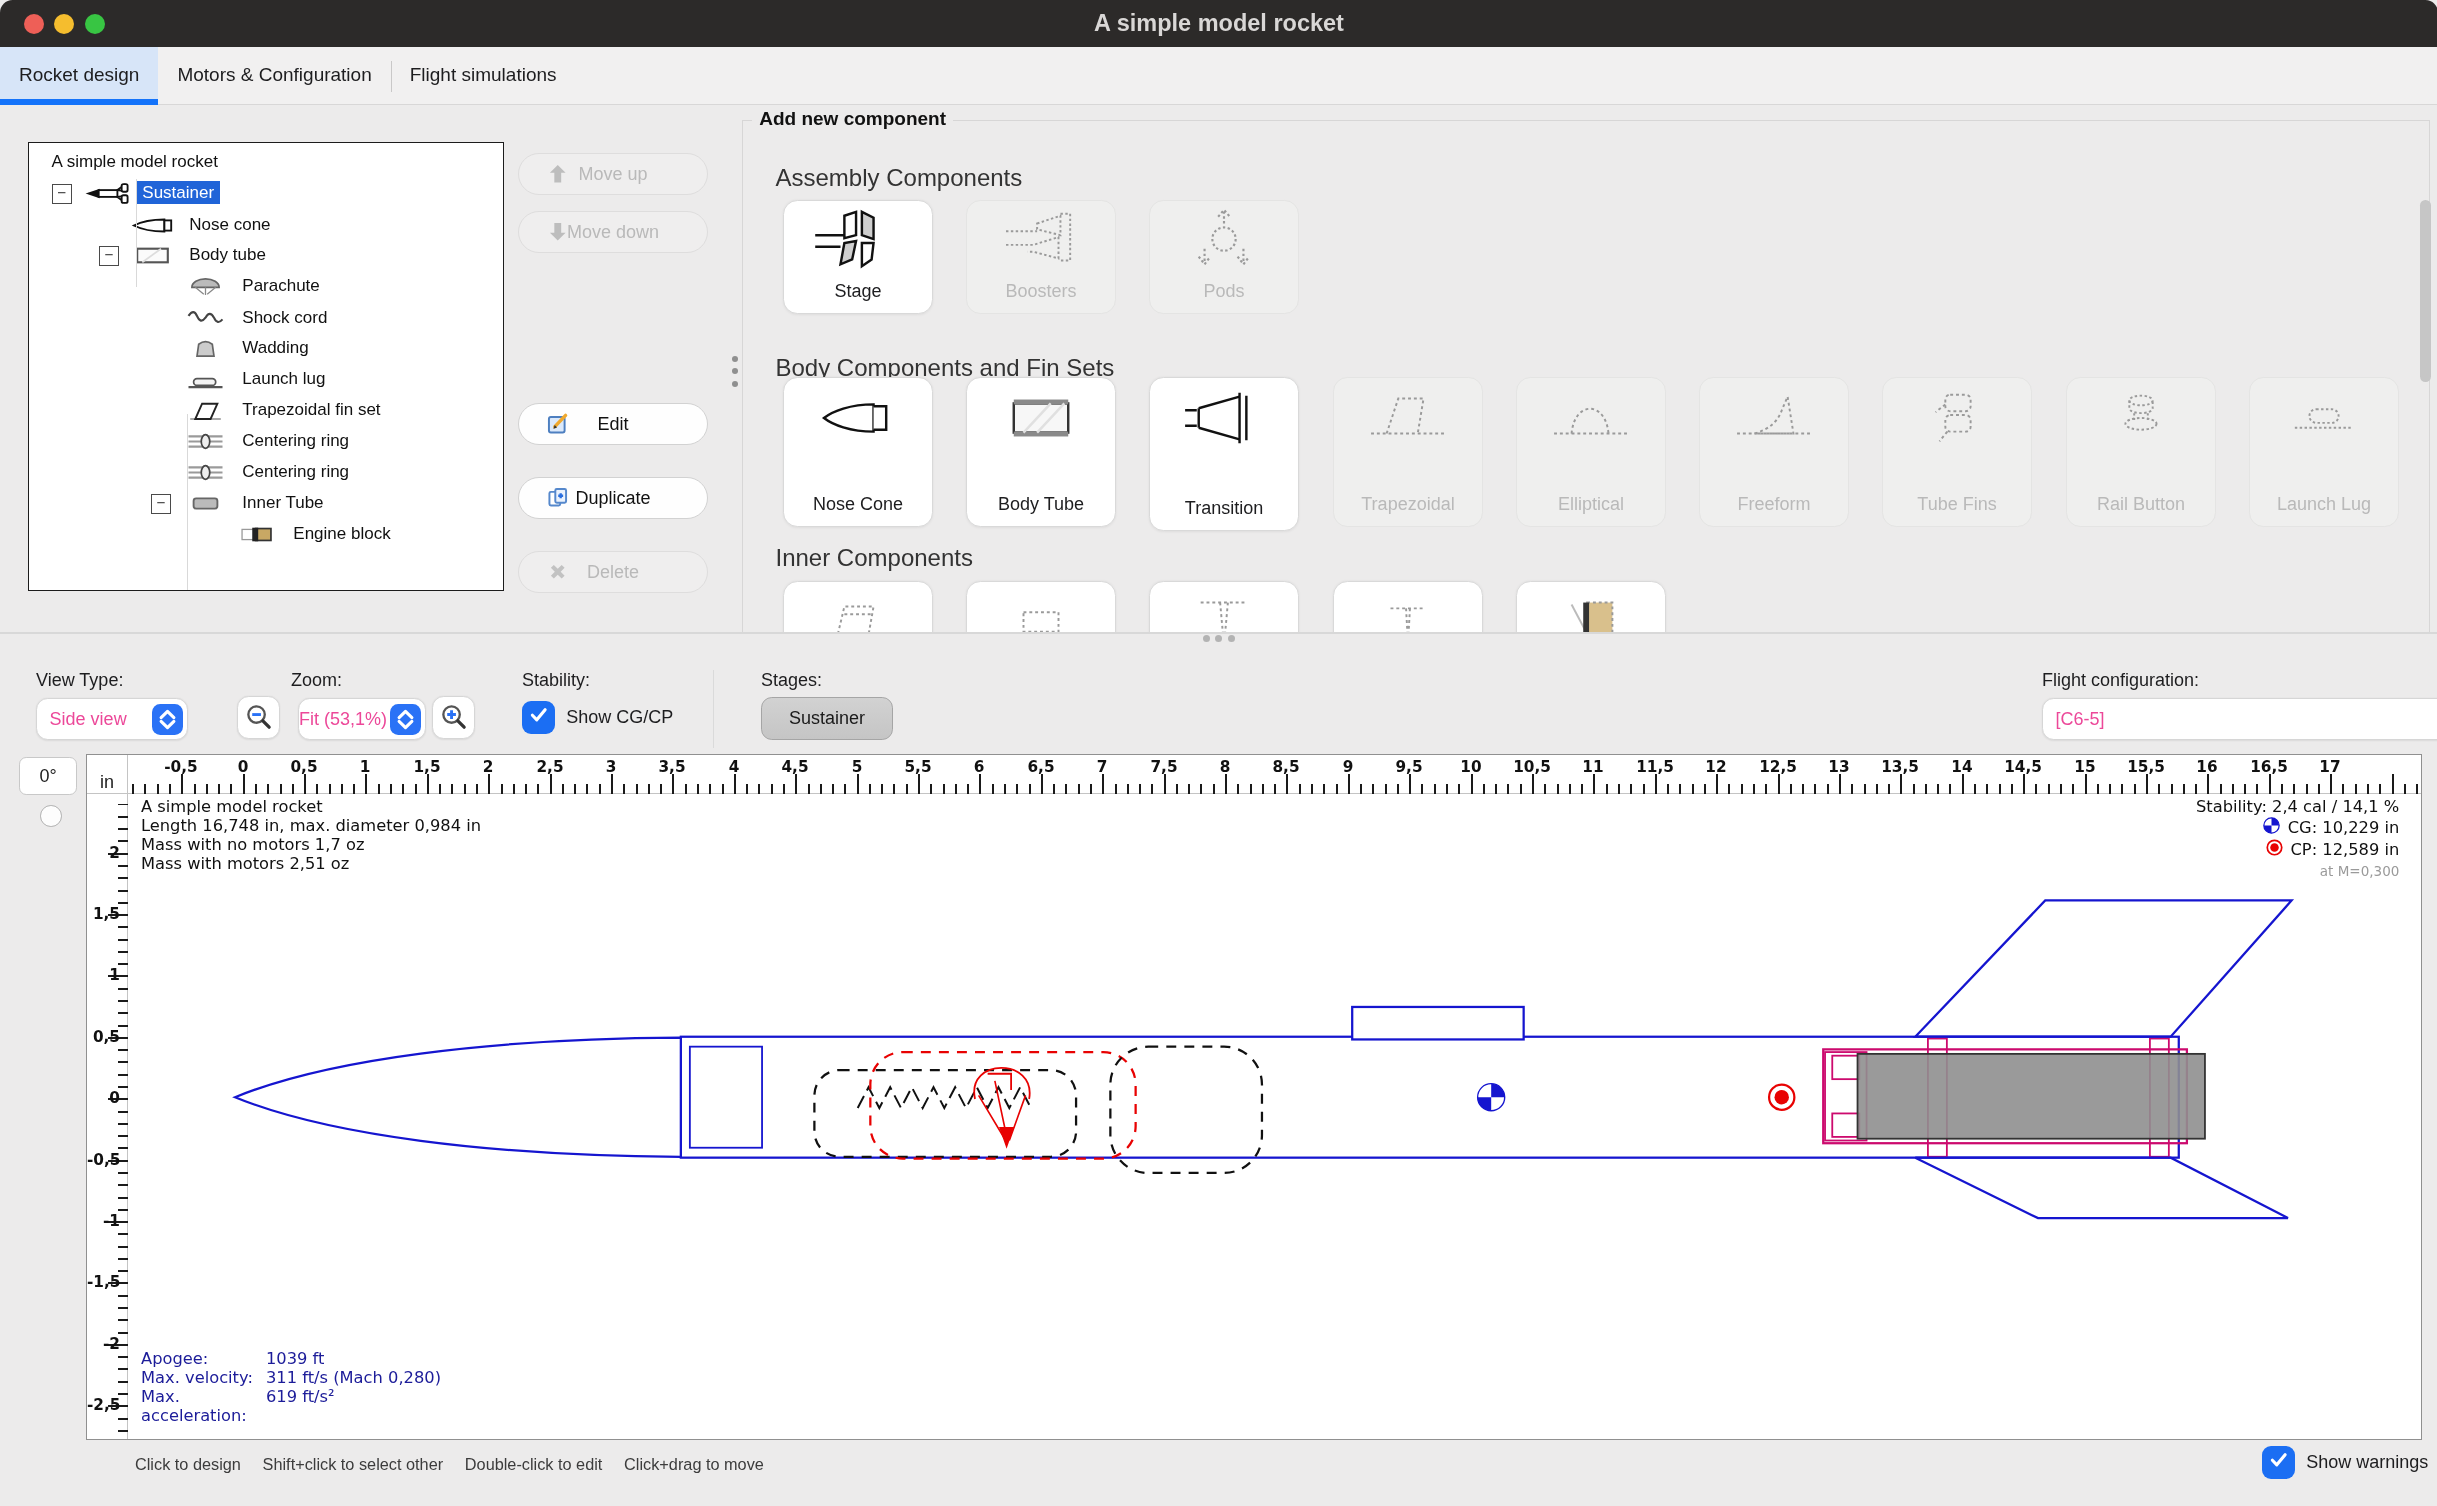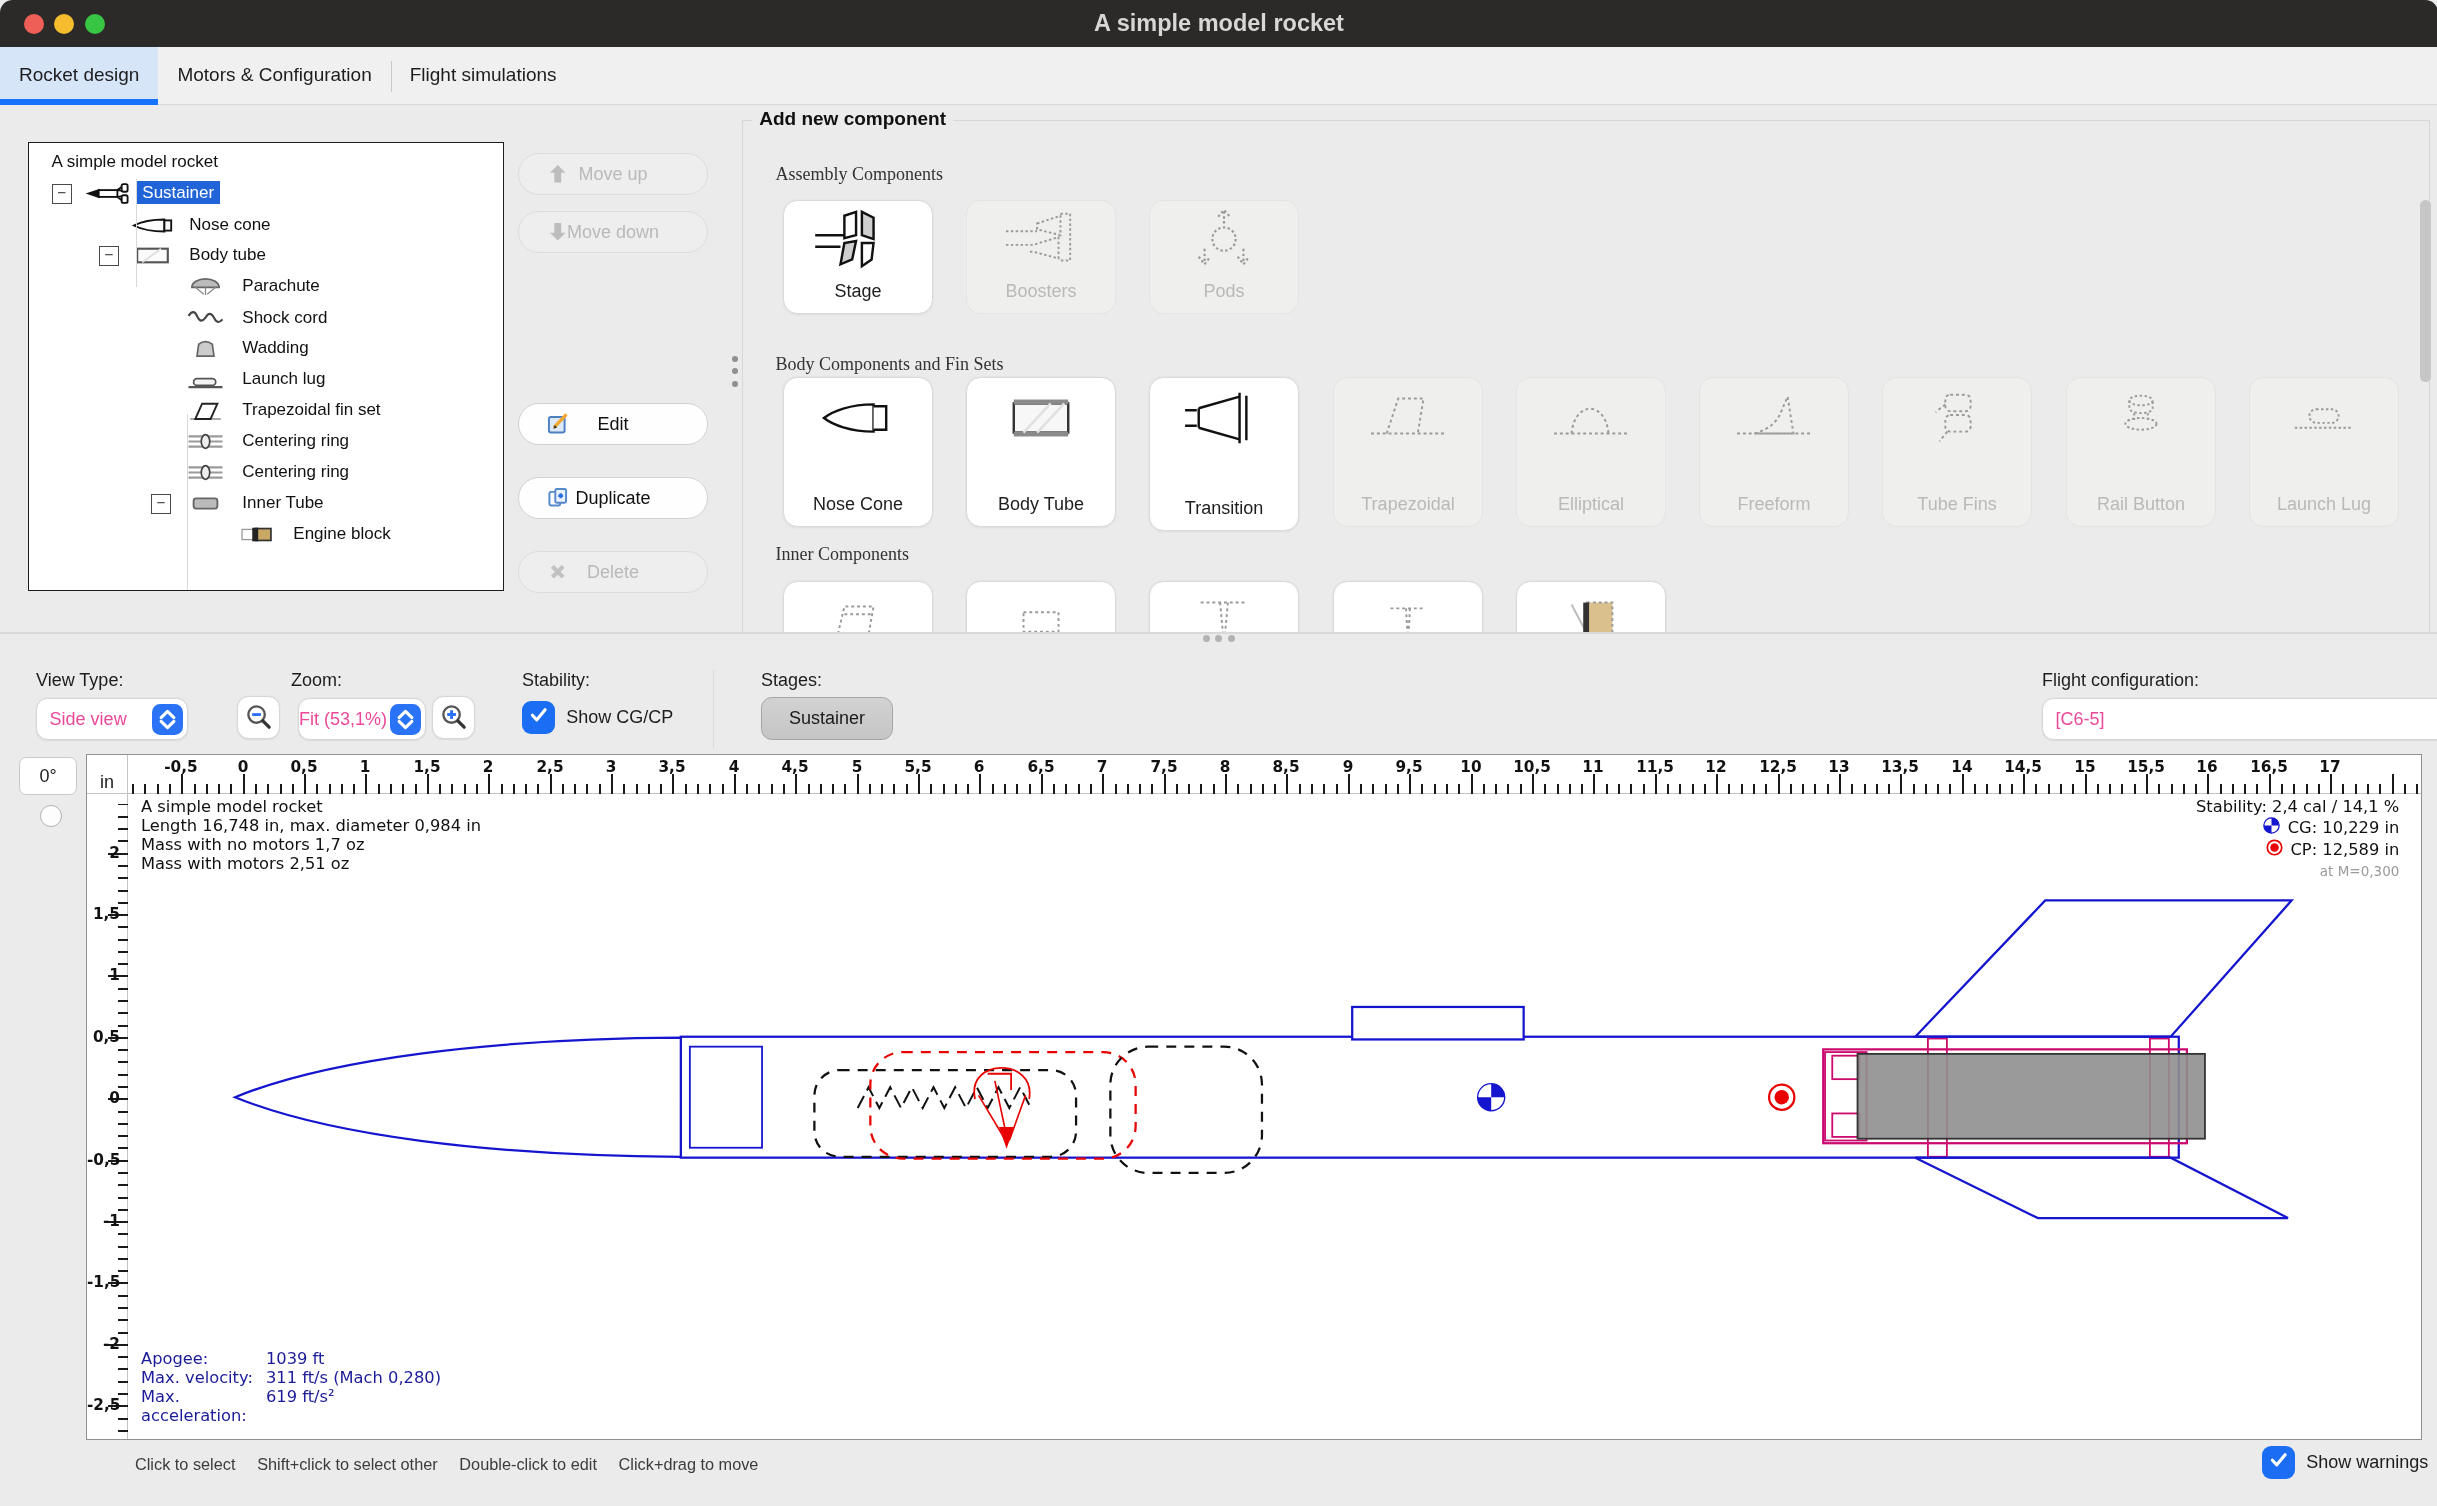--- a/index.html
+++ b/index.html
@@ -45,21 +45,21 @@
   .abtn .aicon { position:absolute; left:27px; width:23.5px; height:23.5px; }
   .abtn .aicon svg { width:100%; height:100%; }
 
   .vdots { position:absolute; left:732px; width:6.3px; height:6.3px; border-radius:50%; background:#8f8f8f; }
 
   
   #addpanel { position:absolute; left:742px; top:120px; width:1688px; height:512px;
               border:1.8px solid #d7d6d6; border-bottom:none; overflow:hidden; }
   #addpanel-title { position:absolute; left:752px; top:108px; font-size:19px; font-weight:bold;
                     color:#111; background:#ecebeb; padding:0 7.2px; z-index:3; }
-  .sec-label { position:absolute; left:32.5px; font-size:18px; color:#333;font-family:Liberation Serif, serif; }
+  .sec-label { position:absolute; left:32.5px; font-size:24px; color:#333; }
   .card { position:absolute; width:150px; border-radius:14.4px; background:#fff;
           border:1.4px solid #d9d9d9; box-shadow:0 0.9px 2.7px rgba(0,0,0,.06); }
   .card.disabled { background:#efefee; border-color:#e4e4e3; box-shadow:none; }
   .card .cicon { position:absolute; left:0; right:0; top:5.4px; display:flex; justify-content:center; }
   .card .clabel { position:absolute; left:0; right:0; bottom:10.8px; text-align:center;
                   font-size:18px; color:#1d1d1f; white-space:nowrap; }
   .card.disabled .clabel { color:#b9b9b9; }
 
   #hdivider { position:absolute; left:0; top:632px; width:2438px; height:1.8px; background:#d8d8d8; }
   .hdot { position:absolute; top:635px; width:7.2px; height:7.2px; border-radius:50%; background:#b3b3b3; }
@@ -887,21 +887,21 @@
           <div class="fv">311 ft/s  (Mach 0,280)</div>
         </div>
         <div class="frow">
           <div class="fl">Max. acceleration:</div>
           <div class="fv">619 ft/s²</div>
         </div>
       </div>
   </div>
 
   <div id="hints">
-      <div>Click to select</div>
+      <div>Click to design</div>
       <div>Shift+click to select other</div>
       <div>Double-click to edit</div>
       <div>Click+drag to move</div>
     </div>
   <div id="warnings" class="chkrow">
     <span class="checkbox">
         <span class="check-icon"><svg viewBox="0 0 24 24" width="23.5" height="23.5">
             <path d="M5.5 12.5 L10 17.2 L18.5 6.8" stroke="#fff" stroke-width="3.2" fill="none" stroke-linecap="round" stroke-linejoin="round"></path>
           </svg></span>
       </span>

